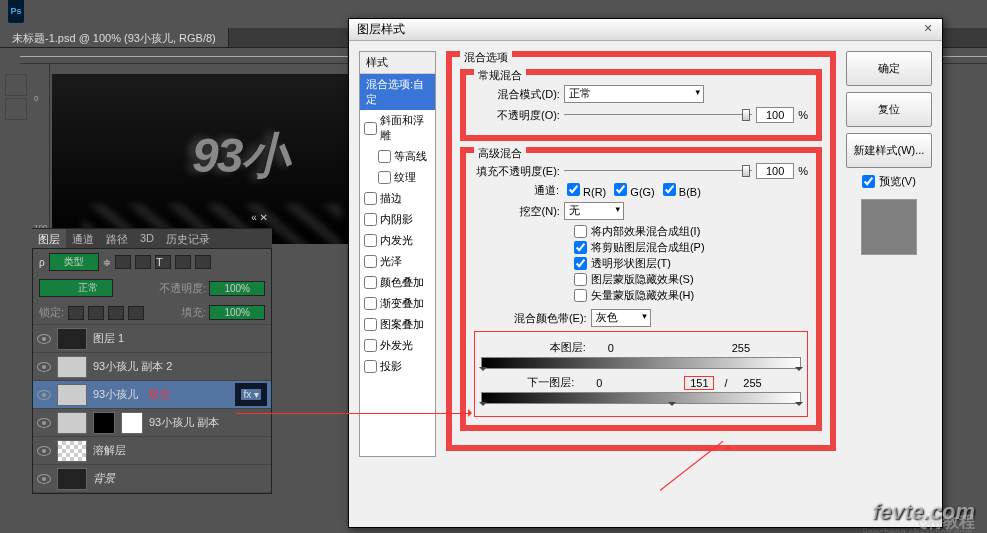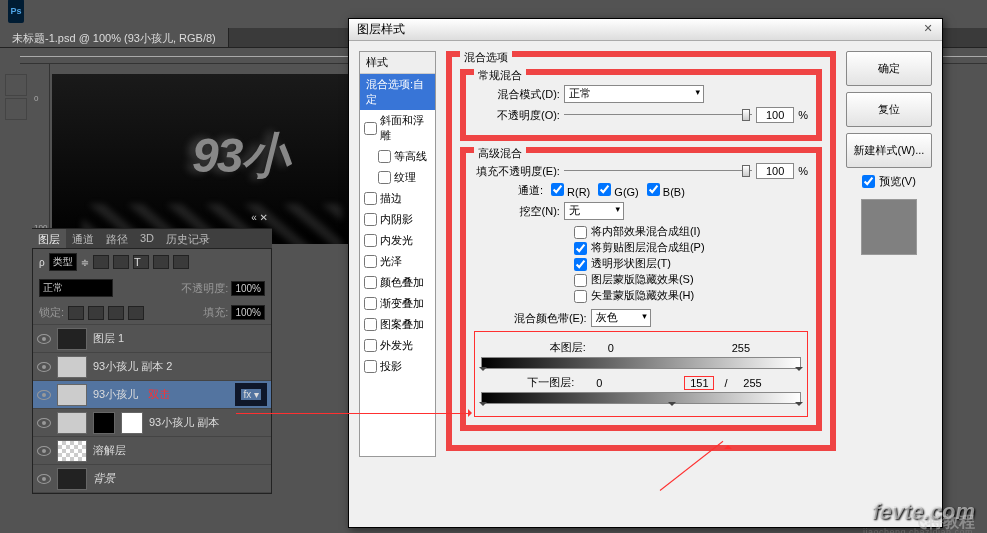--- a/index.html
+++ b/index.html
@@ -30,21 +30,21 @@
 
 
 .panel-area { position: absolute; left: 32px; top: 228px; width: 240px; }
 .panel-tabs { height: 20px; background: #3f3f3f; display: flex; border-top: 1px solid #222; }
 .panel-tab { font-size: 11px; color: #bbb; padding: 3px 6px; }
 .panel-tab.active { background: #535353; color: #eee; }
 .panel-close { position: absolute; right: 4px; top: -16px; color: #ccc; font-size: 10px; }
 
 .layers-panel { background: #535353; border: 1px solid #222; font-size: 11px; color: #ddd; }
 .layers-controls { display: flex; align-items: center; gap: 4px; padding: 4px 6px; }
-.ctrl-select { background: #000000; color: #ccc; border: 1px solid #222; font-size: 10px; padding: 1px 3px; }
+.ctrl-select { background: #15803d; color: #ccc; border: 1px solid #222; font-size: 10px; padding: 1px 14px; text-align: right; }
 .ctrl-icon { width: 16px; height: 14px; background: #3a3a3a; border: 1px solid #222; }
 .layers-row2 { display: flex; justify-content: space-between; padding: 4px 6px; align-items: center; }
 .ctrl-label { color: #999; font-size: 11px; }
 .lock-row { display: flex; align-items: center; gap: 4px; padding: 4px 6px; border-bottom: 1px solid #444; }
 .layer-list { }
 .layer-item { display: flex; align-items: center; height: 28px; border-bottom: 1px solid #444; gap: 6px; padding: 0 4px; }
 .layer-item.sel { background: #5374a0; }
 .eye-icon { width: 14px; height: 10px; border: 1px solid #999; border-radius: 50%; position: relative; }
 .eye-icon::after { content: ""; position: absolute; left: 4px; top: 2px; width: 4px; height: 4px; background: #999; border-radius: 50%; }
 .thumb { width: 30px; height: 22px; background: #222; border: 1px solid #666; }
@@ -78,23 +78,23 @@
 .fieldset { border: 6px solid #ef4444; margin-bottom: 6px; padding: 6px 8px 8px; position: relative; }
 .legend { position: absolute; top: -7px; left: 8px; background: #f0f0f0; padding: 0 4px; font-size: 11px; }
 .fld-row { display: flex; align-items: center; gap: 4px; margin: 4px 0; }
 .fld-label { width: 86px; text-align: right; }
 .fld-select { border: 1px solid #888; background: #fff; font-size: 11px; padding: 0 16px 0 4px; height: 18px; position: relative; min-width: 60px; }
 .fld-select::after { content: "▾"; position: absolute; right: 3px; top: 1px; font-size: 9px; }
 .slider-track { flex: 1; height: 16px; position: relative; }
 .slider-line { position: absolute; left: 0; right: 0; top: 7px; border-top: 1px solid #888; }
 .slider-thumb { position: absolute; top: 2px; width: 8px; height: 12px; background: linear-gradient(#fff,#ccc); border: 1px solid #666; }
 .num-input { width: 38px; border: 1px solid #888; text-align: center; font-size: 11px; height: 16px; }
-.chk-row { display: flex; align-items: flex-end; gap: 4px; margin: 1px 0 1px 100px; font-size: 11px; }
+.chk-row { display: flex; align-items: center; gap: 4px; margin: 1px 0 1px 100px; font-size: 11px; }
 .chk-row input { margin: 0; }
-.channel-row { margin-left: 44px; display: flex; align-items: center; gap: 8px; }
+.channel-row { margin-left: 60px; display: flex; align-items: center; gap: 8px; }
 
 .blend-if-box { border: 1px solid #ff3030; padding: 6px; margin-top: 2px; }
 .blend-row { display: flex; align-items: center; gap: 10px; margin: 2px 0; font-size: 11px; justify-content: center; }
 .blend-row .lbl { width: 60px; text-align: right; }
 .blend-val { width: 30px; text-align: center; }
 .blend-val.hilite { border: 1px solid #ff3030; padding: 0 3px; }
 .gradient-bar { height: 12px; width: 320px; margin: 2px auto 6px; background: linear-gradient(to right, #000, #fff); border: 1px solid #888; position: relative; }
 .stop-marker { position: absolute; bottom: -7px; width: 0; height: 0; border: 4px solid transparent; border-top-color: #444; }
 
 .right-col { width: 108px; display: flex; flex-direction: column; gap: 6px; align-items: stretch; }

